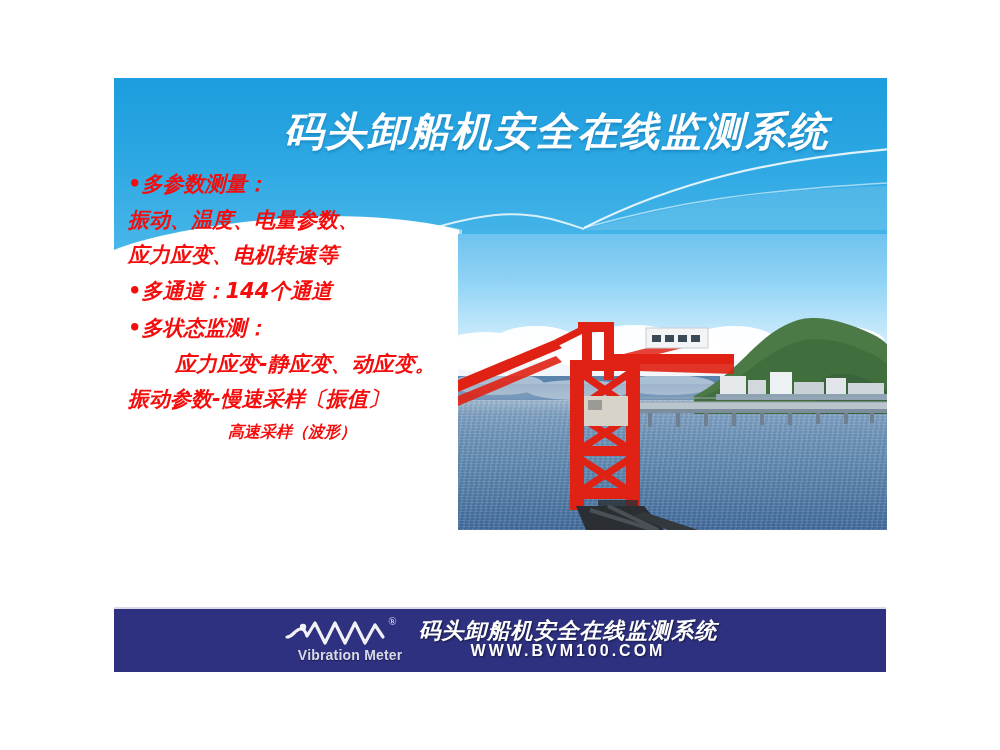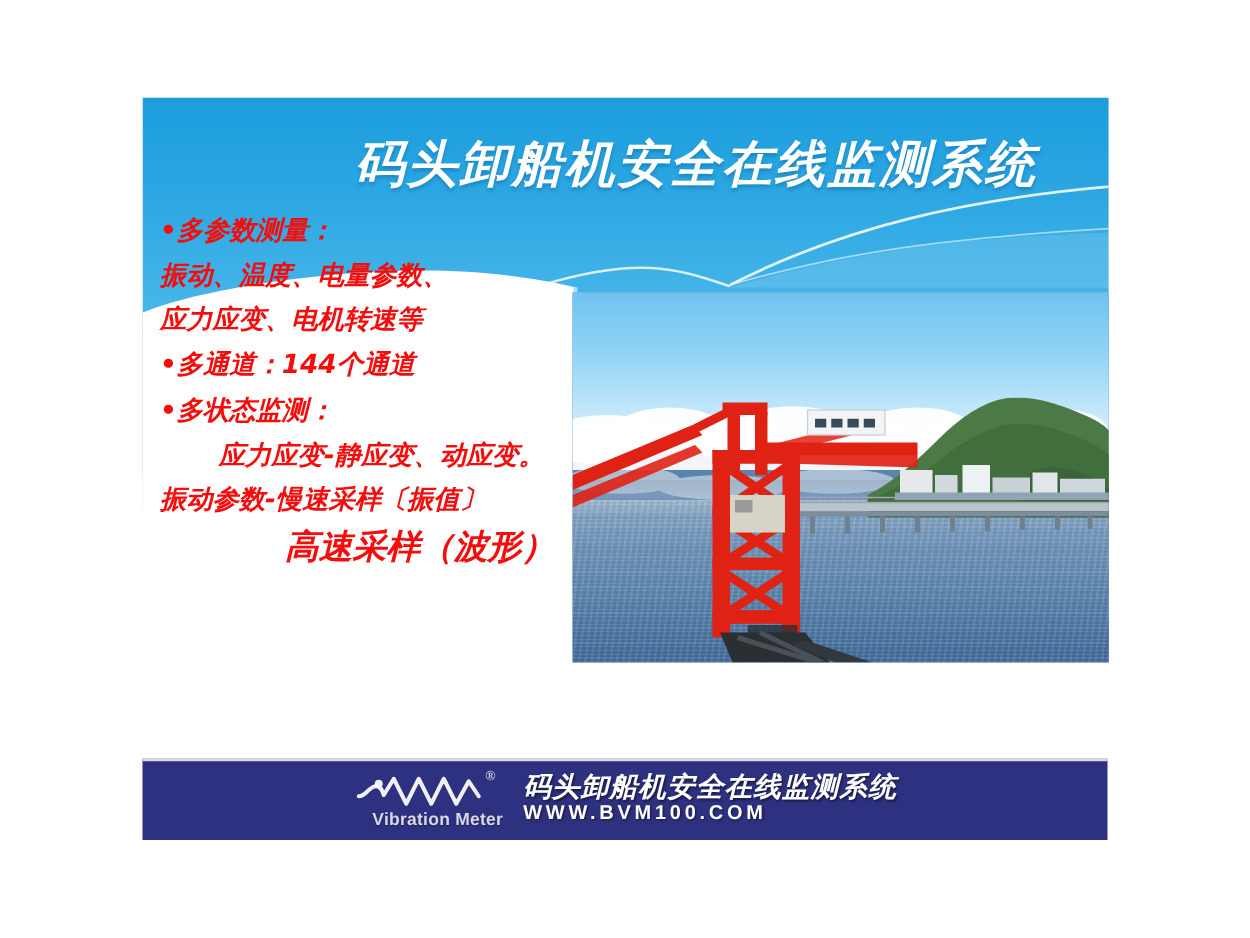--- a/index.html
+++ b/index.html
@@ -91,21 +91,21 @@
   }
   .line.l0 { font-size: 19px; font-weight: normal; font-style: normal;
              margin-bottom: 19px; }
   .line.l1 { font-size: 21px; margin-bottom: 15px; }
   .line.l2 { font-size: 21px; margin-bottom: 14px; }
   .line.l3 { font-size: 21px; margin-bottom: 15px; }
   .line.l4 { font-size: 21px; margin-bottom: 16px; }
   .line.l5 { font-size: 21px; margin-bottom: 15px; }
   .line.l6 { font-size: 21px; margin-bottom: 14px; margin-left: 47px; }
   .line.l7 { font-size: 21px; margin-bottom: 14px; }
-  .line.l8 { font-size: 27px; padding-left: 100px; }
+  .line.l8 { font-size: 16px; padding-left: 100px; }
 
   
   #photo {
     position: absolute;
     left: 344px; top: 156px;
     width: 430px; height: 296px;
     overflow: hidden;
     background: #5b84ad;
   }
   .ph { position: absolute; }
@@ -202,21 +202,21 @@
     letter-spacing: 1px;
     font-family: "DejaVu Sans", "Liberation Sans", sans-serif;
     text-shadow: 1px 1px 2px rgba(0,0,0,0.5);
     line-height: 1.05;
   }
   #company-url {
     color: #ffffff;
     font-size: 16px;
     font-weight: bold;
     letter-spacing: 3px;
-    text-align: left;
+    text-align: center;
     font-family: "Liberation Sans", sans-serif;
     text-shadow: 1px 1px 2px rgba(0,0,0,0.5);
     line-height: 1.1;
   }
 </style>
 </head>
 <body>
 
 <div id="slide">
 

